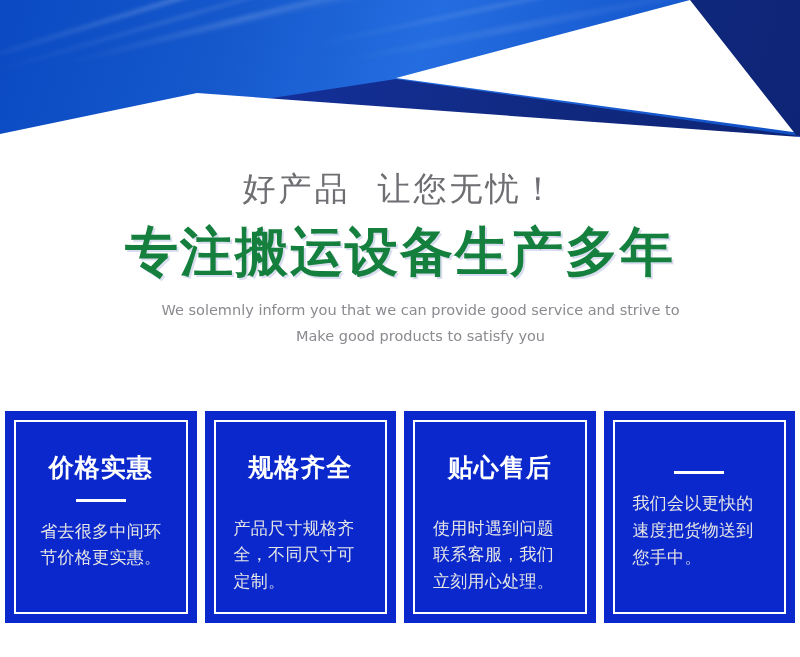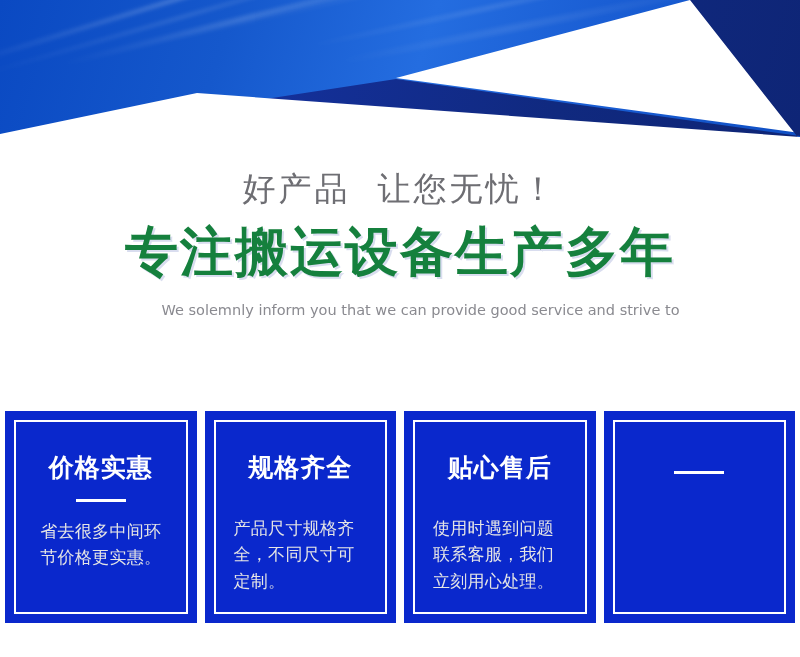--- a/index.html
+++ b/index.html
@@ -196,20 +196,21 @@
     <div class="banner-wedge"></div>
   </div>
 
   <div class="hero">
     <div class="hero-sub">好产品  让您无忧！</div>
 
     <div class="hero-title">专注搬运设备生产多年</div>
 
     <div class="hero-en">
       <div>We solemnly inform you that we can provide good service and strive to</div>
+      <div>Make good products to satisfy you</div>
     </div>
   </div>
 
   <div class="cards">
 
     <div class="card">
       <div class="card-inner"></div>
       <div class="card-body">
         <div class="card-title">价格实惠</div>
         <div class="card-divider"></div>
@@ -232,18 +233,19 @@
         <div class="card-title">贴心售后</div>
         <div class="card-divider"></div>
         <div class="card-text left">使用时遇到问题联系客服，我们立刻用心处理。</div>
       </div>
     </div>
 
     <div class="card">
       <div class="card-inner"></div>
       <div class="card-body">
         <div class="card-divider"></div>
+        <div class="card-text left">我们会以更快的速度把货物送到您手中。</div>
       </div>
     </div>
 
   </div>
 
 </div>
 
 </body></html>

